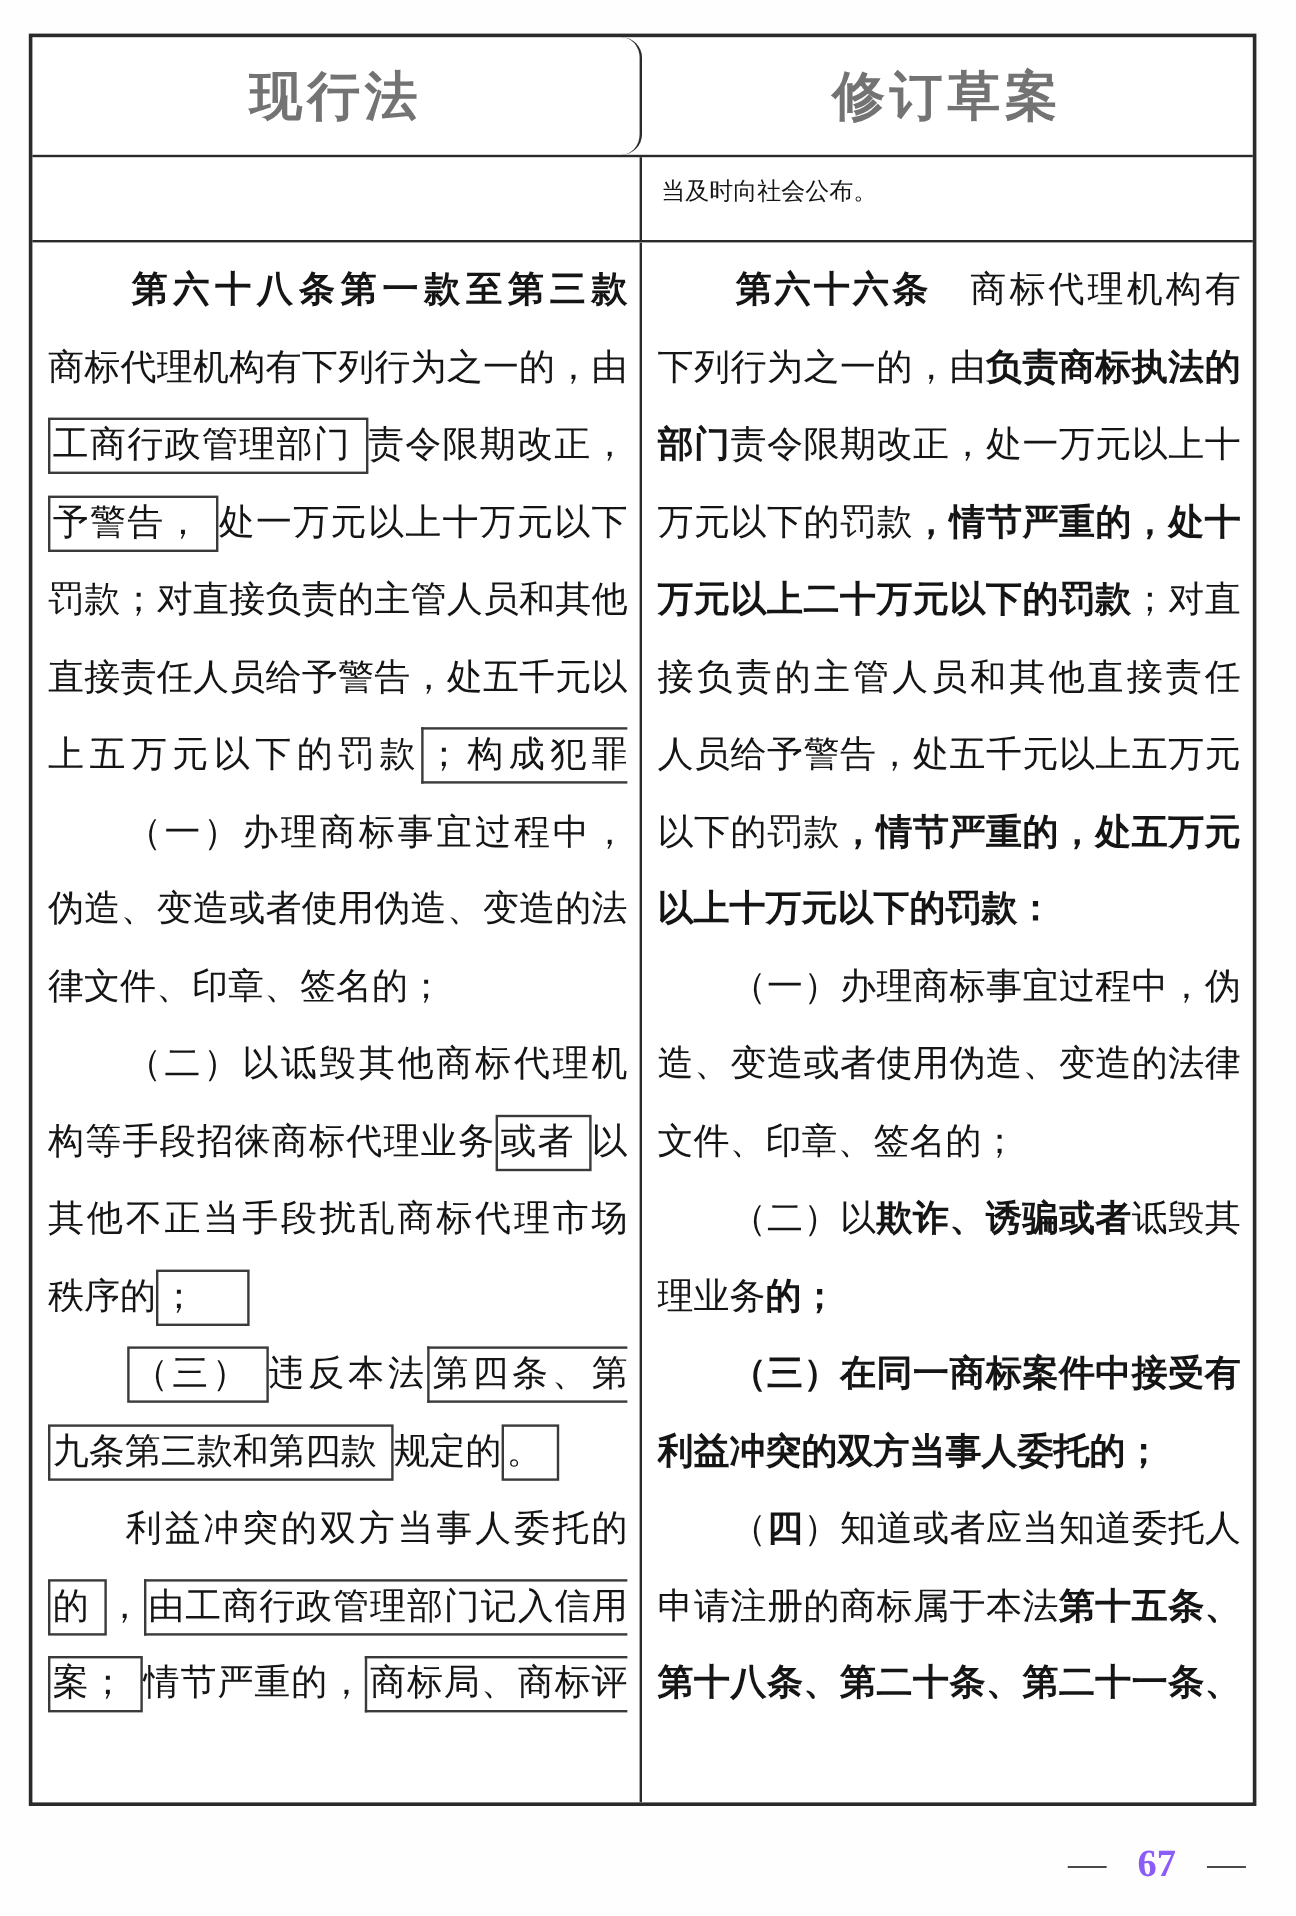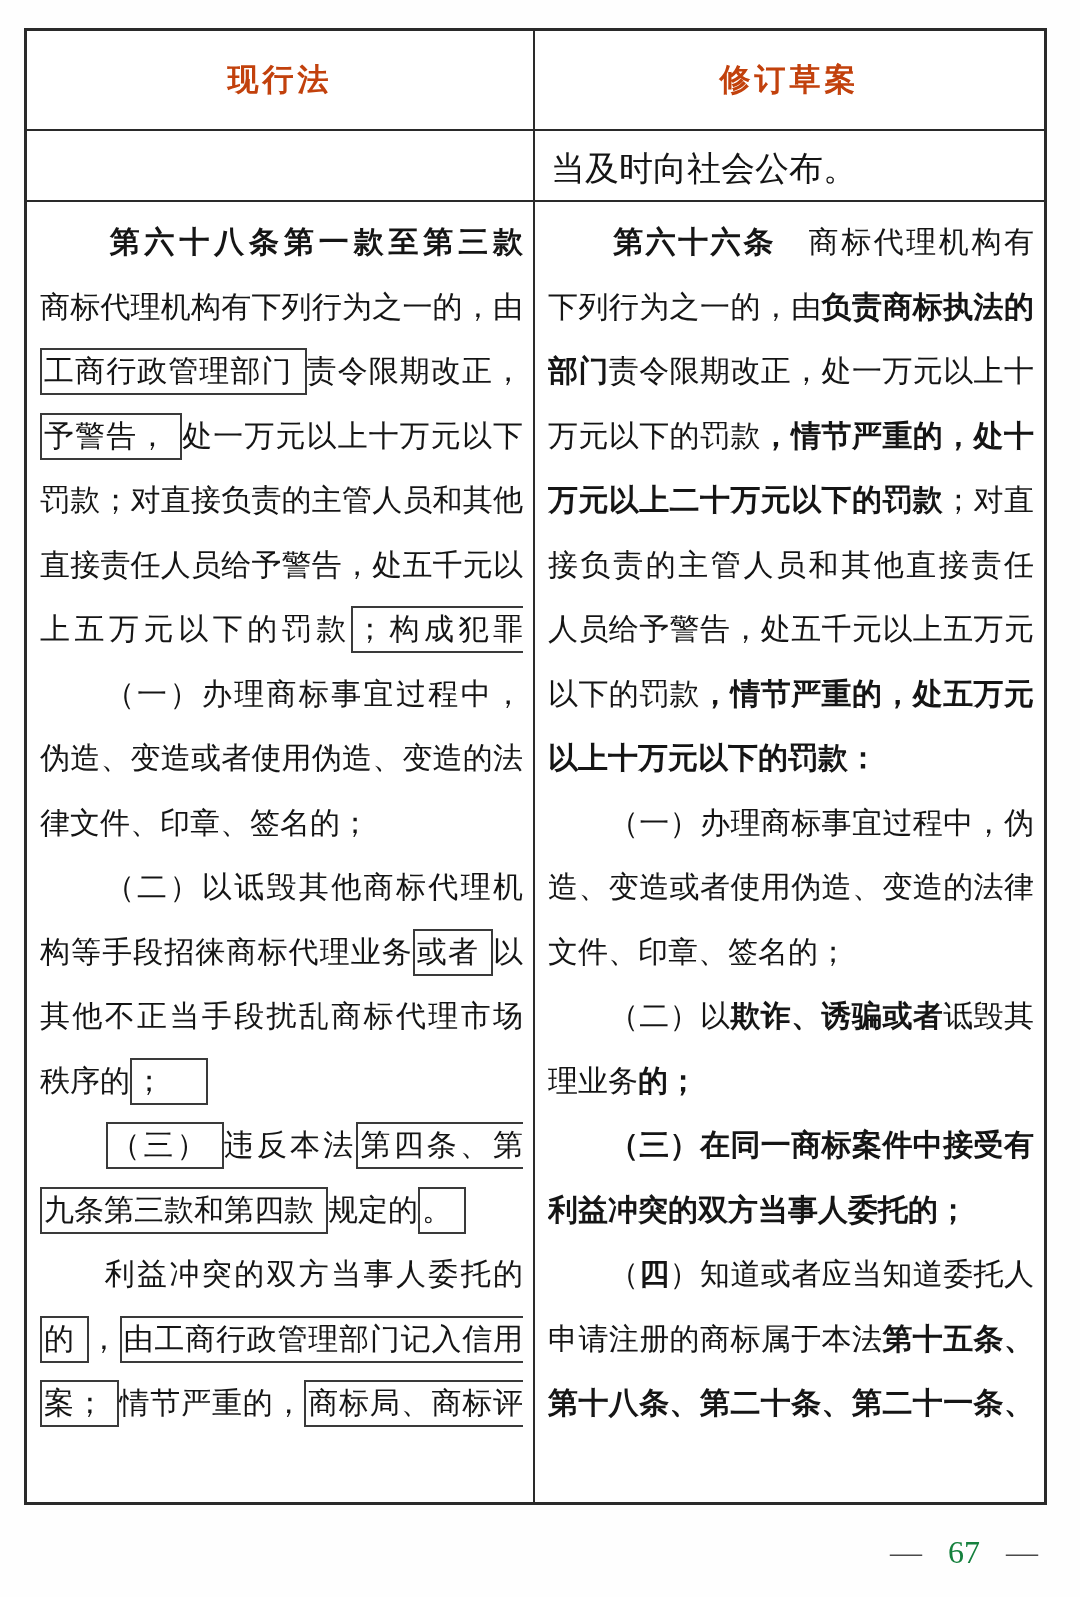--- a/index.html
+++ b/index.html
@@ -26,23 +26,23 @@
   }
   .row { display: flex; width: 100%; }
   .row-header { height: 100px; border-bottom: 2px solid #2a2a2a; }
   .row-carry  { height: 71px;  border-bottom: 2px solid #2a2a2a; }
   .row-body   { flex: 1; overflow: hidden; }
   .cl { width: 508px; border-right: 2px solid #2a2a2a; }
   .cr { flex: 1; }
   .hcell {
     display: flex; align-items: center; justify-content: center;
     font-family: "Liberation Sans", "DejaVu Sans", sans-serif;
-    font-weight: bold; font-size: 31px; letter-spacing: 4px; color: #c2410c;
+    font-weight: bold; font-size: 44px; letter-spacing: 4px; color: #737373; border-radius: 17px;
   }
-  .carrytext { padding: 15px 12px 0 16px; font-size: 34px; }
+  .carrytext { padding: 15px 12px 0 16px; font-size: 20px; }
   .bodycell { padding: 8px 10px 0 13px; }
   .line {
     height: 64.5px;
     line-height: 64.5px;
     font-size: 30px;
     text-align: justify;
     text-align-last: justify;
     overflow: hidden;
     white-space: normal;
   }
@@ -58,21 +58,21 @@
   .footer {
     position: absolute;
     top: 1534px;
     right: 42px;
     display: flex;
     align-items: center;
     gap: 26px;
     font-size: 32px;
   }
   .footer .dash { color: #4a4a4a; letter-spacing: 0; }
-  .footer .num  { color: #15803d; }
+  .footer .num  { color: #8b5cf6; font-weight: bold; }
 </style>
 </head>
 <body>
 
 <div class="page">
 
   <div class="tbl">
 
     <div class="row row-header">
       <div class="cl hcell">现行法</div>

